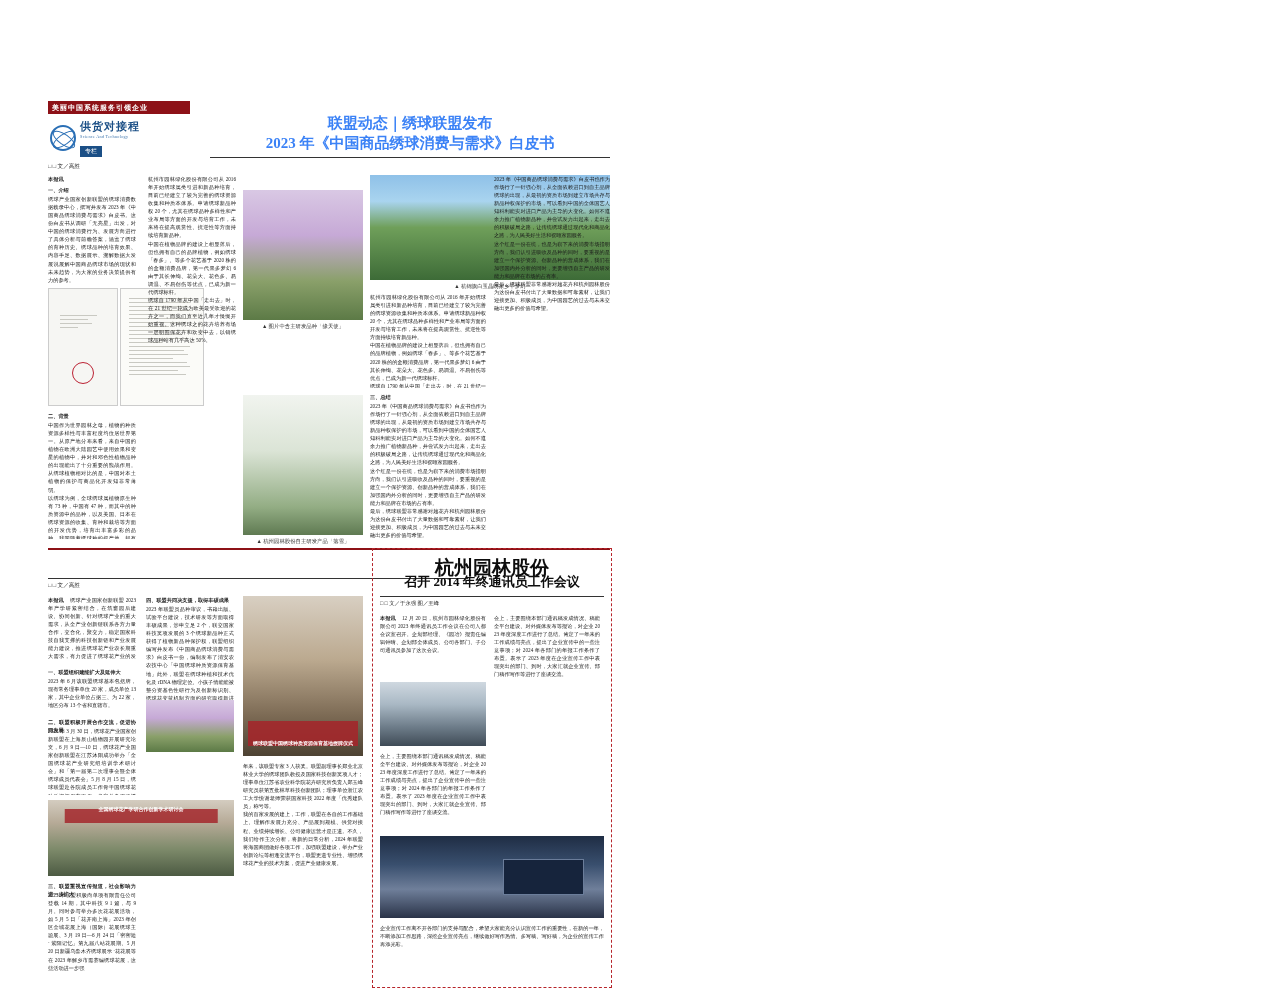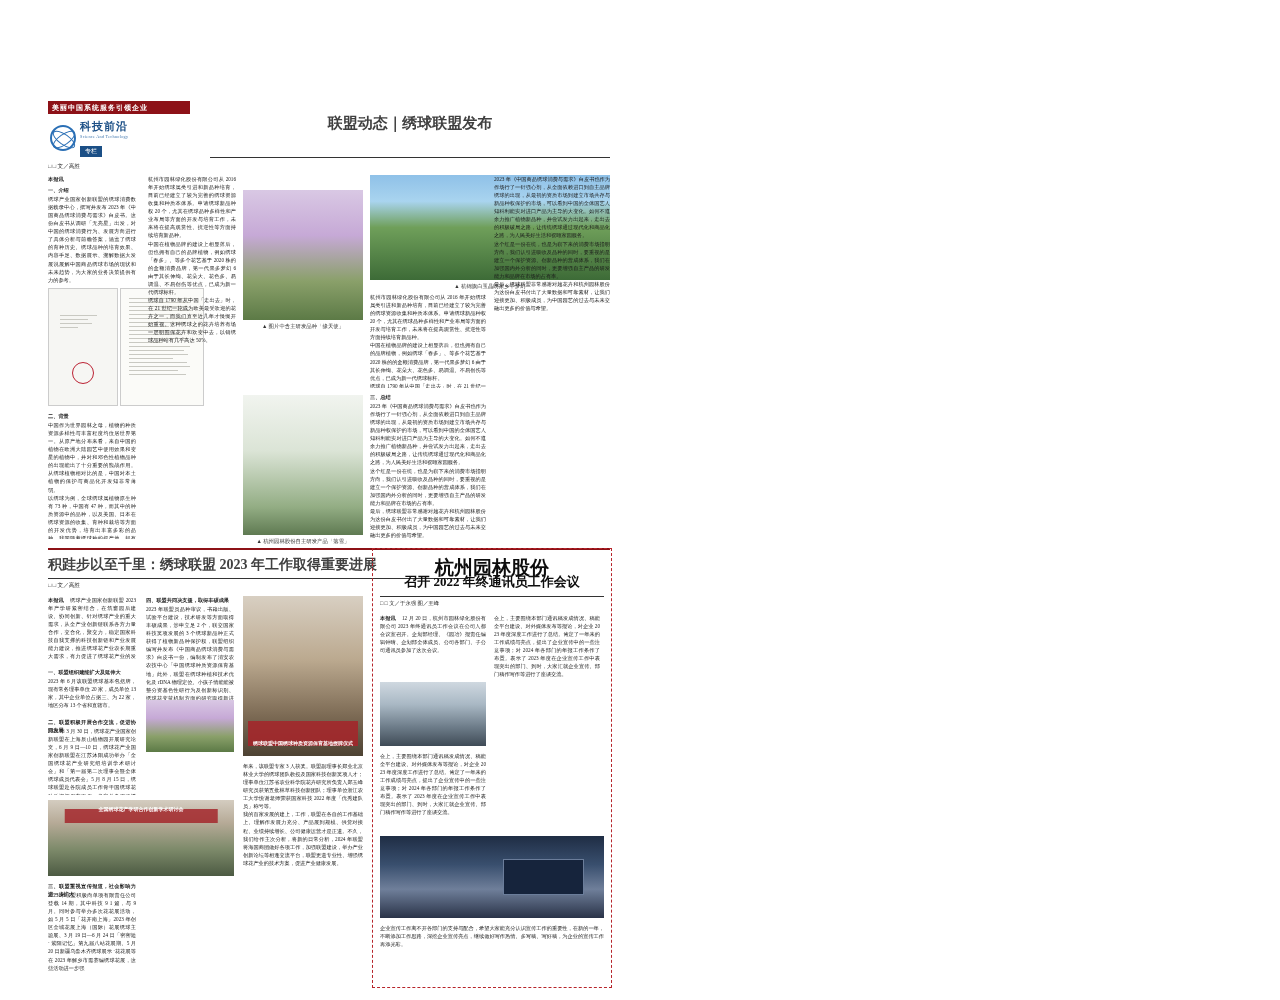--- a/index.html
+++ b/index.html
@@ -141,21 +141,21 @@
   .tech-badge {
     display: inline-block; background: #1b4f86; color: #fff;
     font-size: 6px; padding: 1px 5px; margin-top: 2px;
   }
 
   
   .headline {
     position: absolute;
     text-align: center;
     font-weight: bold;
-    color: #404040;
+    color: #3b82f6;
     line-height: 1.35;
   }
 
   
   .dash-box {
     position: absolute;
     border: 1px dashed #b6252b;
   }
   .box-title {
     position: absolute;
@@ -179,27 +179,28 @@
 <div class="page">
 
   <div class="sheet sheet-left">
 
 
     <div class="brand-banner" style="left:48px; top:101px; width:142px; height:13px;">美丽中国系统服务引领企业</div>
 
     <div class="tech-logo" style="left:50px; top:120px; width:150px; height:36px;">
       <div class="tech-atom"></div>
       <div>
-        <div class="tech-txt-main">科技前沿</div>
+        <div class="tech-txt-main">供货对接程</div>
         <div class="tech-txt-sub">Science And Technology</div>
         <div class="tech-badge">专栏</div>
       </div>
     </div>
 
     <div class="headline" style="left:210px; top:113px; width:400px; font-size:15px;">联盟动态｜绣球联盟发布</div>
+    <div class="headline" style="left:210px; top:133px; width:400px; font-size:15px;">2023 年《中国商品绣球消费与需求》白皮书</div>
     <div class="divline" style="left:210px; top:157px; width:400px;"></div>
 
     <div class="byline sq" style="left:48px; top:163px;">□ 文／高胜</div>
 
     <div class="txt" style="left:48px; top:175px; width:88px; font-weight:bold;">本报讯</div>
 
     <div class="txt" style="left:48px; top:186px; width:88px; font-weight:bold;">一、介绍</div>
     <div class="txt" style="left:48px; top:195px; width:88px; height:88px; overflow:hidden;">绣球产业国家创新联盟的绣球消费数据载录中心，撰写并发布 2023 年《中国商品绣球消费与需求》白皮书。这份白皮书从调研「无亮星」出发，对中国的绣球消费行为、发展方向进行了具体分析与前瞻答案，涵盖了绣球的育种历史、绣球品种的培育效果、内容手足、数据展示、溯解数据大发展说展解中国商品绣球市场的现状和未来趋势，为大家的业务决策提供有力的参考。</div>
 
     <div class="ph g-doc" style="left:48px; top:288px; width:70px; height:118px; border:1px solid #ccc;">
@@ -260,21 +261,20 @@
     <div class="txt" style="left:370px; top:393px; width:116px; font-weight:bold;">三、总结</div>
     <div class="txt" style="left:370px; top:402px; width:116px; height:138px; overflow:hidden;">2023 年《中国商品绣球消费与需求》白皮书也作为作场行了一针强心剂，从全面依赖进口到自主品牌绣球的出现，从最初的资质市场到建立市场共存与新品种权保护的市场，可以看到中国的全体国艺人知科利能实对进口产品为主导的大变化。如何不遵余力推广植物新品种，并尝试发力出起来，走出去的积极破局之路，让传统绣球通过现代化和商品化之路，为人民美好生活和祝颐家园服务。
 这个红是一份在统，也是为崭下来的消费市场指明方向，我们认引进吸收及品种的回时，要重视的是建立一个保护资源、创新品种的营成体系，我们在加强国内外分析的同时，更要增强自主产品的研发能力和品牌在市场的占有率。
 最后，绣球联盟非常感谢对越花卉和杭州园林股份为这份白皮书付出了大量数据和可靠素材，让我们迎接更加、积极成员，为中国园艺的过去与未来交融出更多的价值与希望。</div>
     <div class="txt" style="left:494px; top:175px; width:116px; height:365px; overflow:hidden;">2023 年《中国商品绣球消费与需求》白皮书也作为作场行了一针强心剂，从全面依赖进口到自主品牌绣球的出现，从最初的资质市场到建立市场共存与新品种权保护的市场，可以看到中国的全体国艺人知科利能实对进口产品为主导的大变化。如何不遵余力推广植物新品种，并尝试发力出起来，走出去的积极破局之路，让传统绣球通过现代化和商品化之路，为人民美好生活和祝颐家园服务。
 这个红是一份在统，也是为崭下来的消费市场指明方向，我们认引进吸收及品种的回时，要重视的是建立一个保护资源、创新品种的营成体系，我们在加强国内外分析的同时，更要增强自主产品的研发能力和品牌在市场的占有率。
 最后，绣球联盟非常感谢对越花卉和杭州园林股份为这份白皮书付出了大量数据和可靠素材，让我们迎接更加、积极成员，为中国园艺的过去与未来交融出更多的价值与希望。</div>
 
     <div class="divline thick" style="left:48px; top:548px; width:562px;"></div>
 
-    <div class="headline" style="left:48px; top:556px; width:420px; font-size:14px; text-align:left;">积跬步以至千里：绣球联盟 2023 年工作取得重要进展</div>
     <div class="divline" style="left:48px; top:578px; width:420px;"></div>
     <div class="byline sq" style="left:48px; top:582px;">□ 文／高胜</div>
 
     <div class="txt" style="left:48px; top:596px; width:88px; font-weight:bold;">本报讯</div>
     <div class="txt" style="left:48px; top:596px; width:88px; height:66px; overflow:hidden; text-indent:22px;">绣球产业国家创新联盟 2023 年产学研紧密结合，在筑窗园后建设、协同创新、针对绣球产业的重大需求，从全产业创新链联系各方力量合作，交合化，聚交力，稳定国家科技自我支撑的科技创新链和产业发展能力建设，推进绣球花产业农长期重大需求，有力促进了绣球花产业的发展。</div>
 
     <div class="txt" style="left:48px; top:668px; width:88px; font-weight:bold;">一、联盟组织建能扩大及延伸大</div>
     <div class="txt" style="left:48px; top:677px; width:88px; height:36px; overflow:hidden;">2023 年 6 月该联盟绣球基本包括牌，现有常务理事单位 20 家，成员单位 13 家，其中企业单位占据三、为 22 家，地区分布 13 个省和直辖市。</div>
 
     <div class="txt" style="left:48px; top:718px; width:88px; font-weight:bold;">二、联盟积极开展合作交流，促进协同发展</div>
@@ -296,21 +296,21 @@
     <div class="ph g-indoor" style="left:243px; top:596px; width:120px; height:160px;">
       <div style="position:absolute; left:4%; bottom:6%; width:92%; height:16%; background:#a3272b; opacity:.9;"></div>
     </div>
     <div class="cap" style="left:243px; top:740px; width:120px; color:#fff; font-size:5px; font-weight:bold;">绣球联盟中国绣球种质资源保育基地授牌仪式</div>
 
     <div class="txt" style="left:243px; top:762px; width:120px; height:230px; overflow:hidden;">年来，该联盟专家 3 人获奖。联盟副理事长郑业北京林业大学的绣球团队教授及国家科技创新奖项人才；理事单位江苏省农业科学院花卉研究所负责人郑玉峰研究员获第五批林草科技创新团队；理事单位浙江农工大学悦谢老师荣获国家科技 2022 年度「优秀建队员」称号等。
 我的百家发展的建上，工作，联盟在各自的工作基础上、理解作发展力充分、产品展到规模、供货对接程、业绩持续增长、公司健康运营才是正道。不久，我们给作主次分析，将新的日常分析，2024 年联盟将海国商团做好各项工作，加强联盟建设，举办产业创新论坛等相逢交流平台，联盟更道专业性、增强绣球花产业的技术方案，促进产业健康发展。</div>
 
     <div class="dash-box" style="left:372px; top:548px; width:240px; height:440px;"></div>
     <div class="box-title" style="left:378px; top:556px; width:228px; font-size:19px;">杭州园林股份</div>
-    <div class="box-title" style="left:378px; top:574px; width:228px; font-size:13px;">召开 2022 年终通讯员工作会议</div>
+    <div class="box-title" style="left:378px; top:574px; width:228px; font-size:13px;">召开 2014 年终通讯员工作会议</div>
     <div class="divline" style="left:380px; top:596px; width:224px;"></div>
     <div class="byline sq" style="left:380px; top:600px; font-size:5.4px;">□ 文／于永强  图／王峰</div>
 
     <div class="txt" style="left:380px; top:614px; width:106px; font-weight:bold;">本报讯</div>
     <div class="txt" style="left:380px; top:614px; width:106px; height:60px; overflow:hidden; text-indent:22px;">12 月 20 日，杭州市园林绿化股份有限公司 2023 年终通讯员工作会议在公司人都会议室召开。企划部经理、《园冶》报责任编辑钟晴、企划部全体成员、公司各部门、子公司通讯员参加了这次会议。</div>
 
     <div class="ph g-meeting" style="left:380px; top:682px; width:106px; height:64px;"></div>
 
     <div class="txt" style="left:380px; top:752px; width:106px; height:90px; overflow:hidden;">会上，主要围绕本部门通讯稿发成情况、稿能全平台建设、对外媒体发布等报论，对企业 2023 年度深度工作进行了总结。肯定了一年来的工作成绩与亮点，提出了企业宣传中的一些注意事项；对 2024 年各部门的年报工作条作了布置。表示了 2023 年度在企业宣传工作中表现突出的部门、到时，大家汇就企业宣传、部门稿作写作等进行了座谈交流。</div>
 

